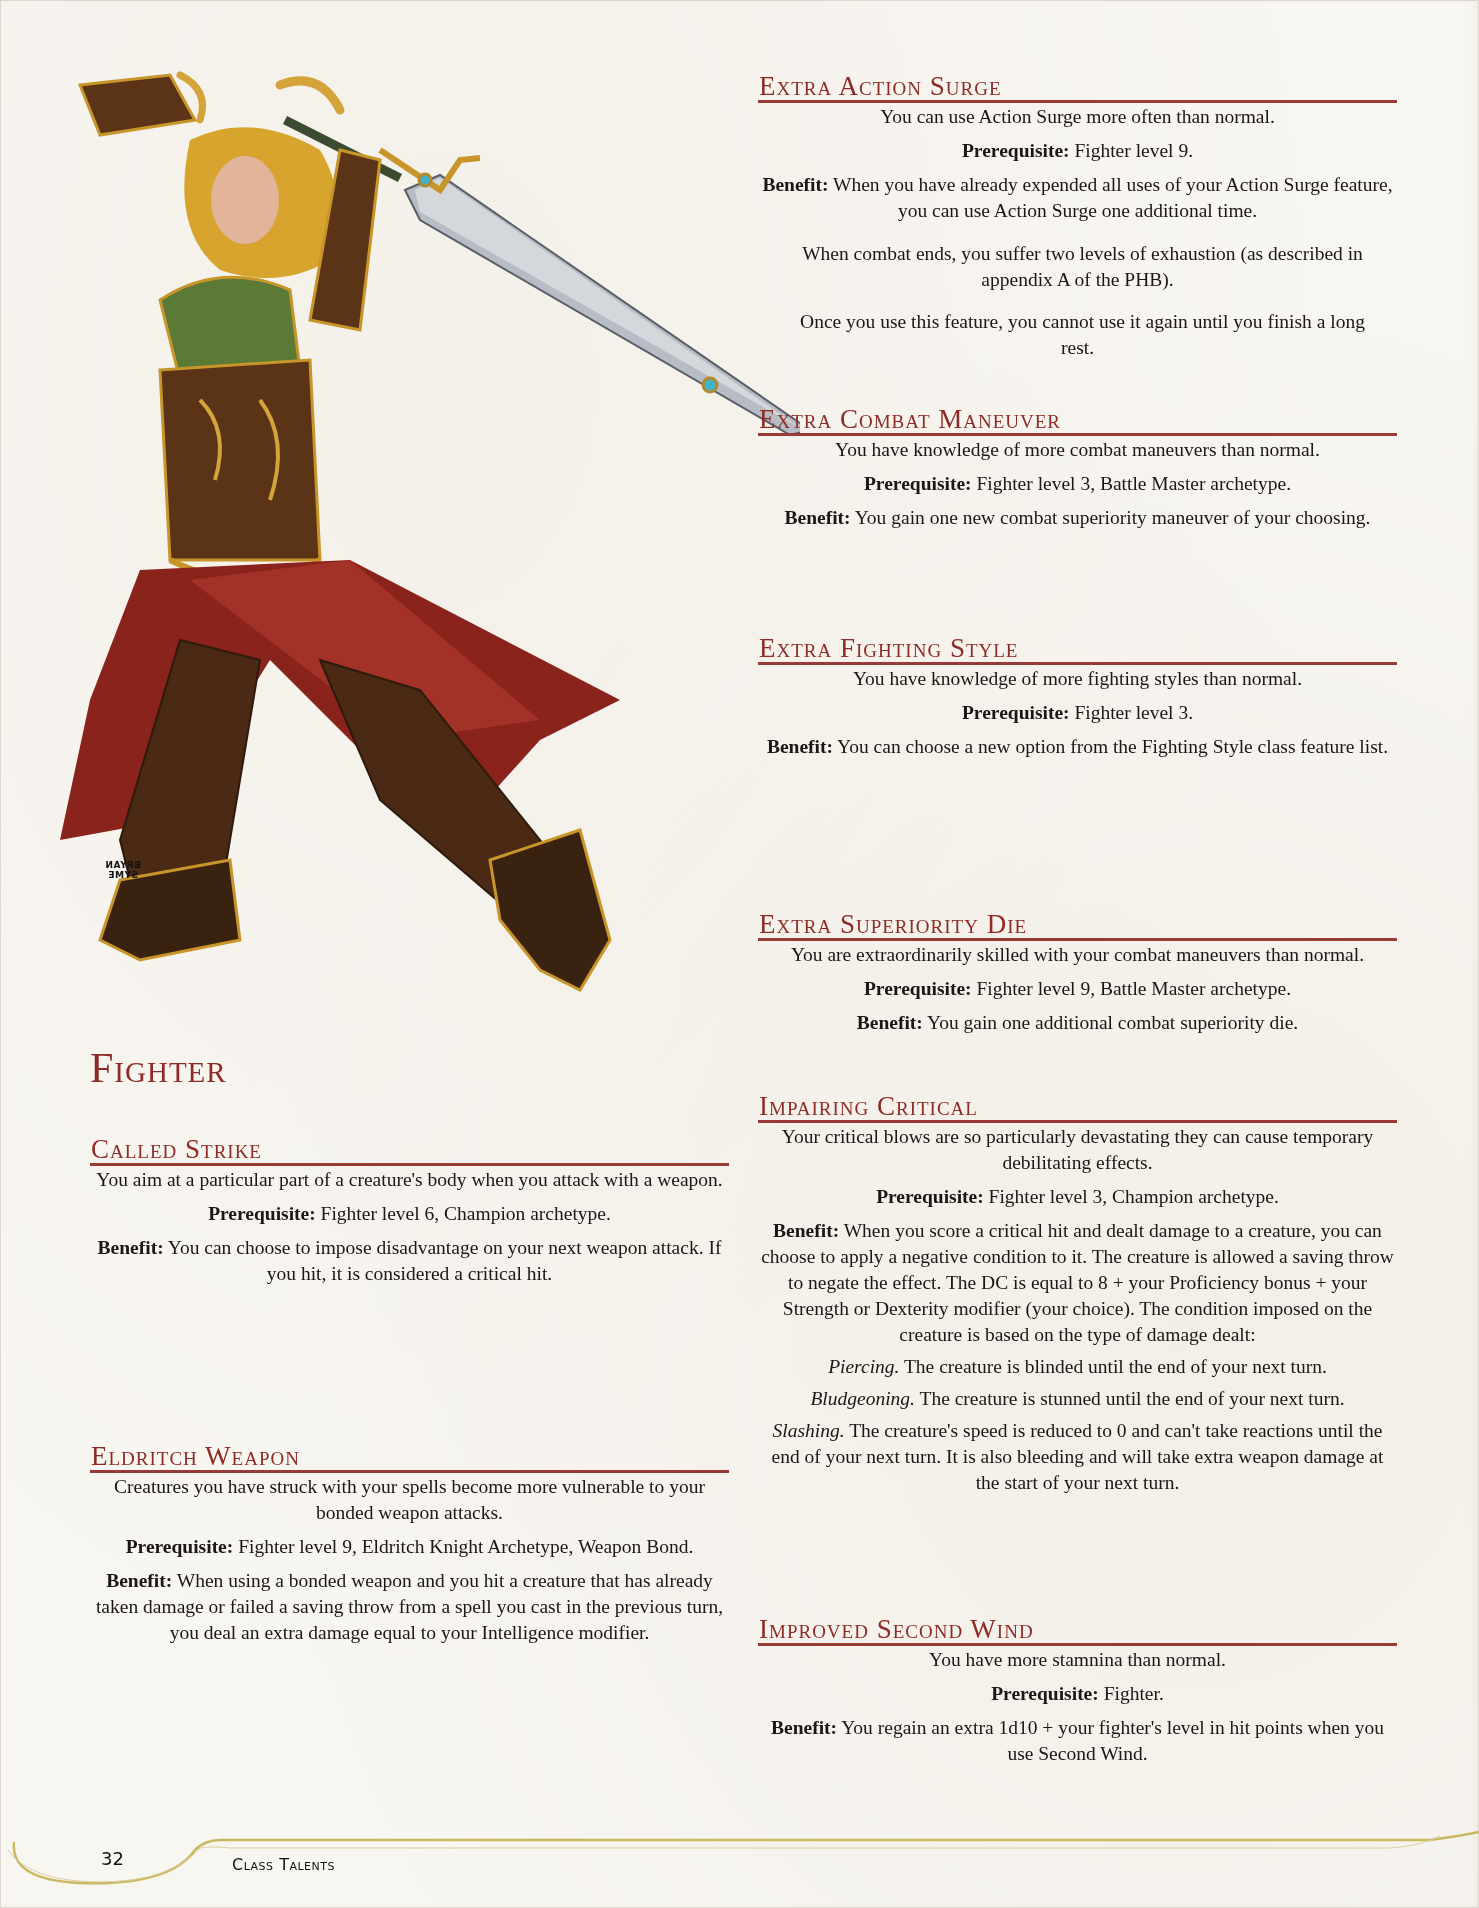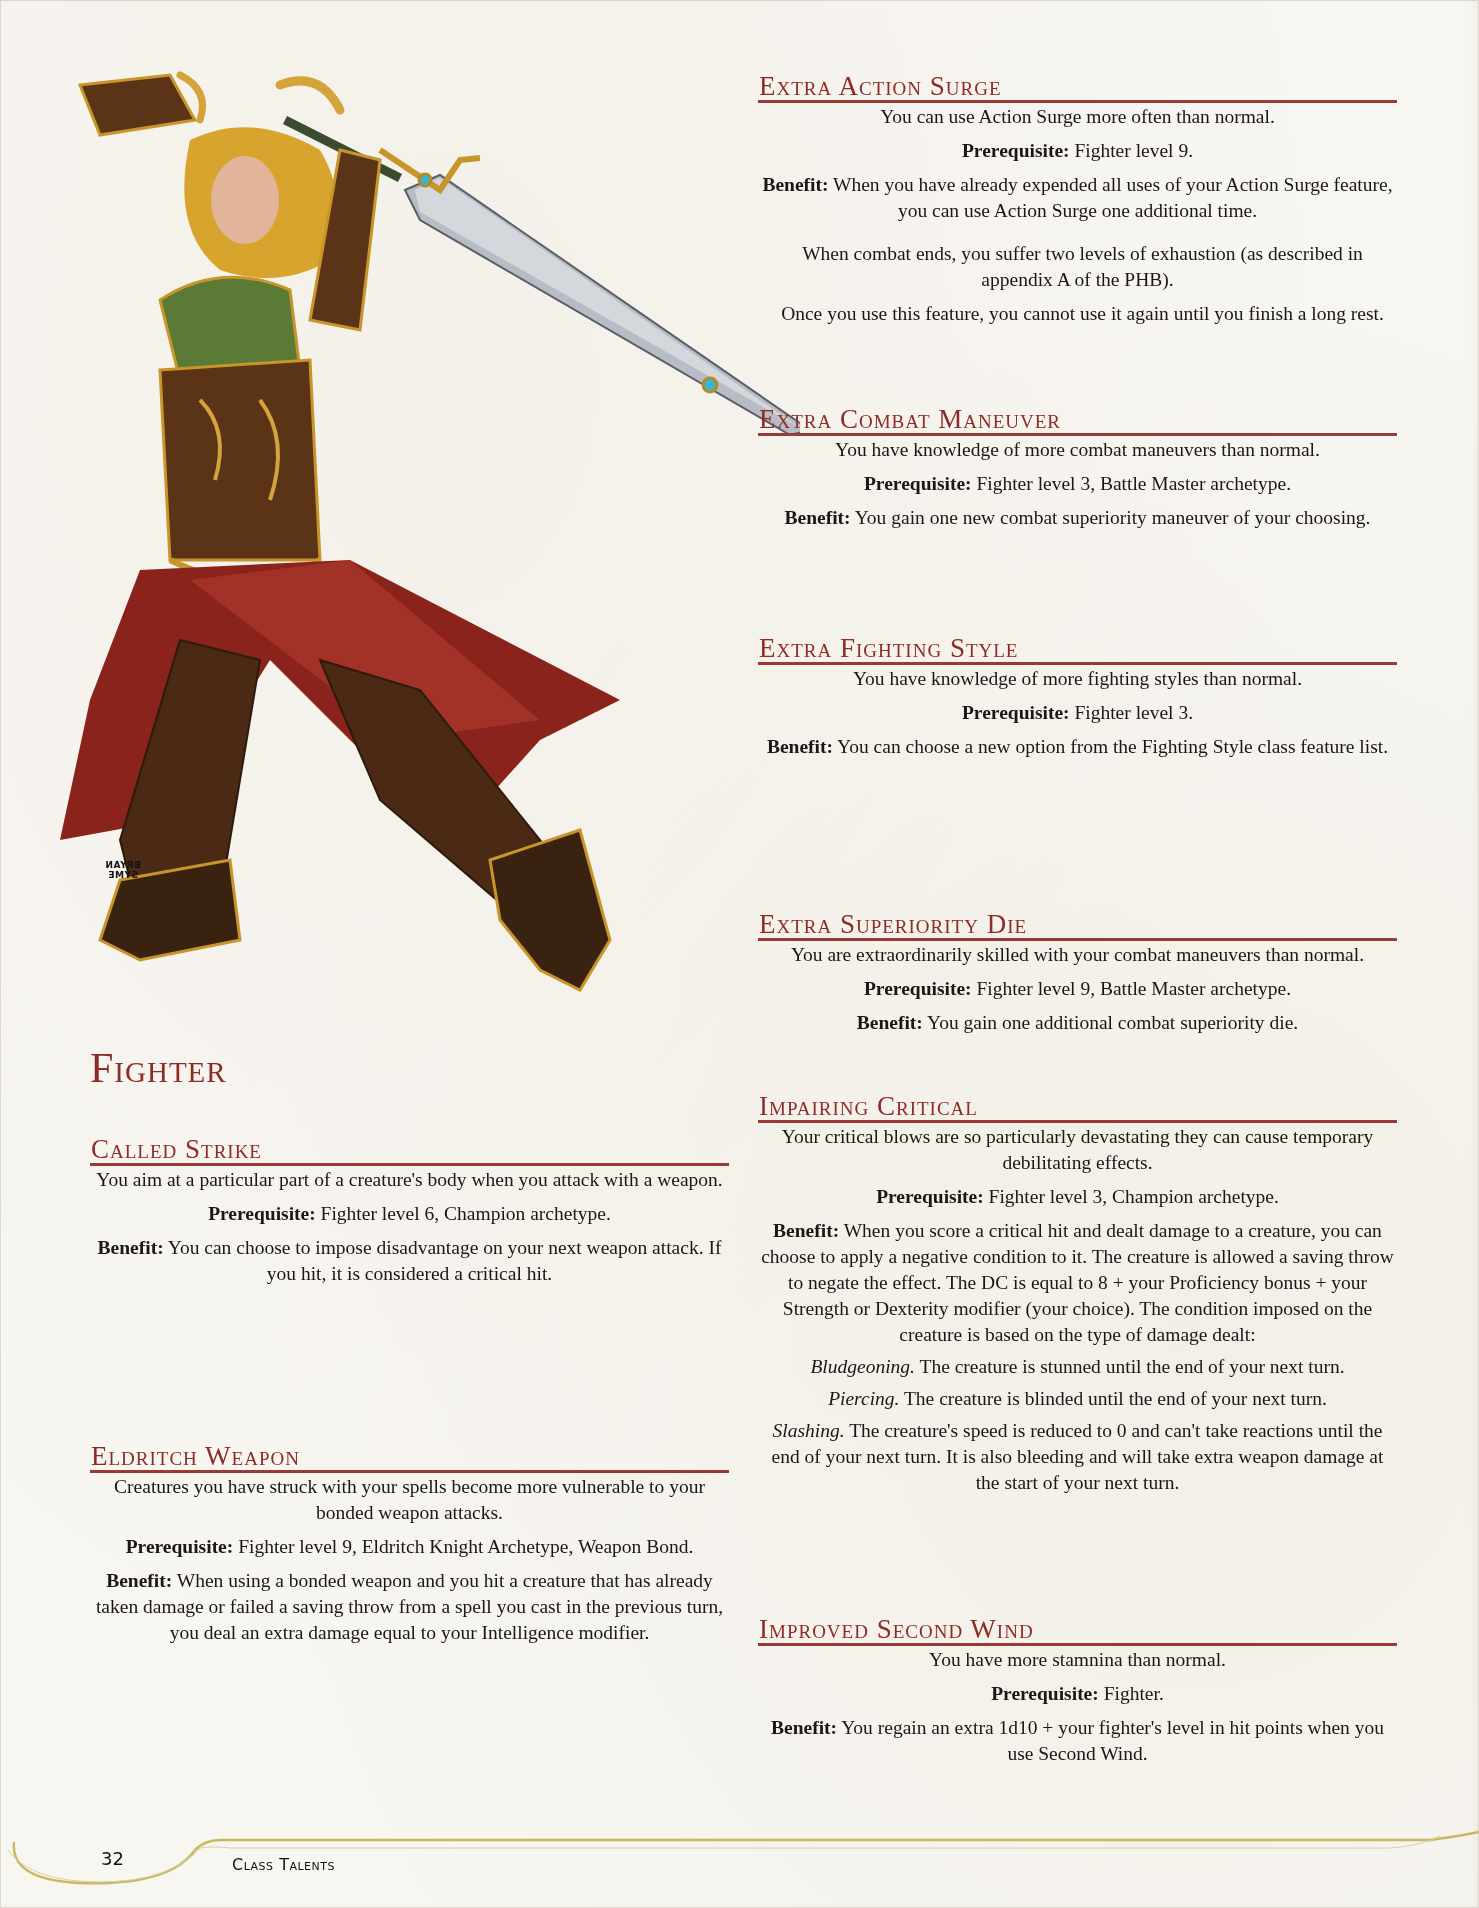--- a/index.html
+++ b/index.html
@@ -31,21 +31,21 @@
     margin: 0; padding: 0 0 0 1px;
     font-family: Liberation Serif, serif; font-weight: normal;
     font-variant: small-caps; font-size: 27px; letter-spacing: 1px;
     color: #8e2b26; line-height: 28px;
     border-bottom: 3px solid #9a3a36;
   }
   .talent p {
     margin: 0 0 8px 0; font-size: 19.5px; line-height: 26px; text-align: center;
   }
   .talent p.first { margin-top: 1px; }
-  .talent p.cont { margin: 8px; text-indent: 10px; }
+  .talent p.cont { margin: 16px; text-indent: 10px; }
   .talent p.tight { margin-bottom: 6px; }
   .talent b { font-weight: bold; }
   .talent i { font-style: italic; }
 
   .illustration { position: absolute; left: 20px; top: 40px; width: 780px; height: 960px; }
   .signature {
     position: absolute; left: 105px; top: 860px; font-family: "DejaVu Sans", sans-serif;
     font-size: 9px; font-weight: bold; line-height: 10px; transform: scaleX(-1);
     color: #111; letter-spacing: 0.5px; text-align: center;
   }
@@ -158,22 +158,22 @@
     <p class="first">You are extraordinarily skilled with your combat maneuvers than normal.</p>
     <p><b>Prerequisite:</b> <span>Fighter level 9, Battle Master archetype.</span></p>
     <p><b>Benefit:</b> <span>You gain one additional combat superiority die.</span></p>
   </section>
 
   <section class="talent" style="left:758px; top:1092px;">
     <h3>Impairing Critical</h3>
     <p class="first">Your critical blows are so particularly devastating  they can cause temporary debilitating effects.</p>
     <p><b>Prerequisite:</b> <span>Fighter level 3, Champion archetype.</span></p>
     <p class="tight"><b>Benefit:</b> <span>When you score a critical hit and dealt damage to a creature, you can choose to apply a negative condition to it.  The creature is allowed a saving throw to negate the effect.  The DC is equal to 8 + your Proficiency bonus + your Strength or Dexterity modifier (your choice).  The condition imposed on the creature is based on the type of damage dealt:</span></p>
+    <p class="tight"><i>Piercing.</i><span> The creature is blinded until the end of your next turn.</span></p>
     <p class="tight"><i>Bludgeoning.</i><span> The creature is stunned until the end of your next turn.</span></p>
-    <p class="tight"><i>Piercing.</i><span> The creature is blinded until the end of your next turn.</span></p>
     <p class="tight"><i>Slashing.</i> <span>The creature's speed is reduced to 0 and can't take reactions until the end of your next turn.  It is also bleeding and will take extra weapon damage at the start of your next turn.</span></p>
   </section>
 
   <section class="talent" style="left:758px; top:1615px;">
     <h3>Improved Second Wind</h3>
     <p class="first">You have more stamnina than normal.</p>
     <p><b>Prerequisite:</b> <span>Fighter.</span></p>
     <p><b>Benefit:</b> <span>You regain an extra 1d10 + your fighter's level in hit points when you use Second Wind.</span></p>
   </section>
 

